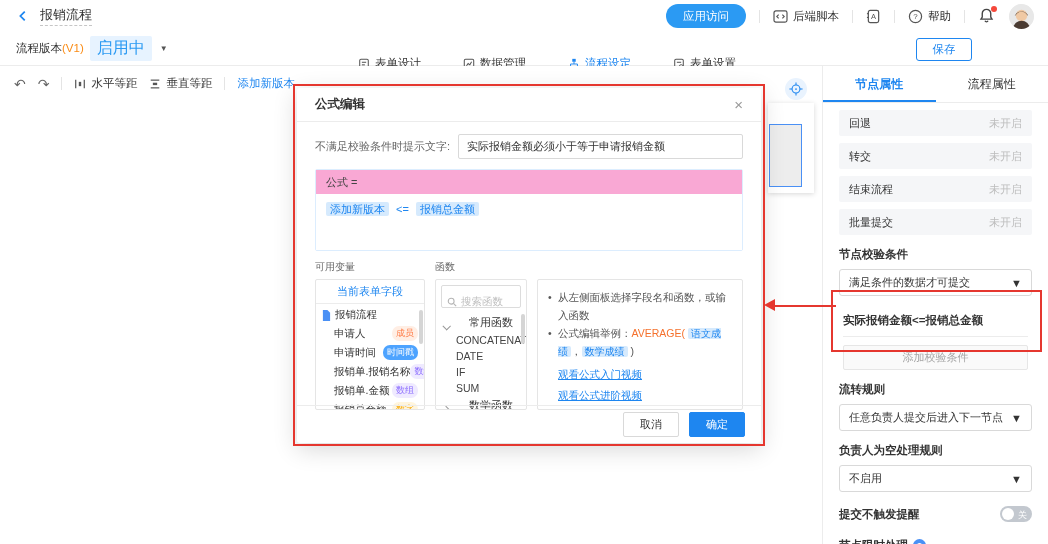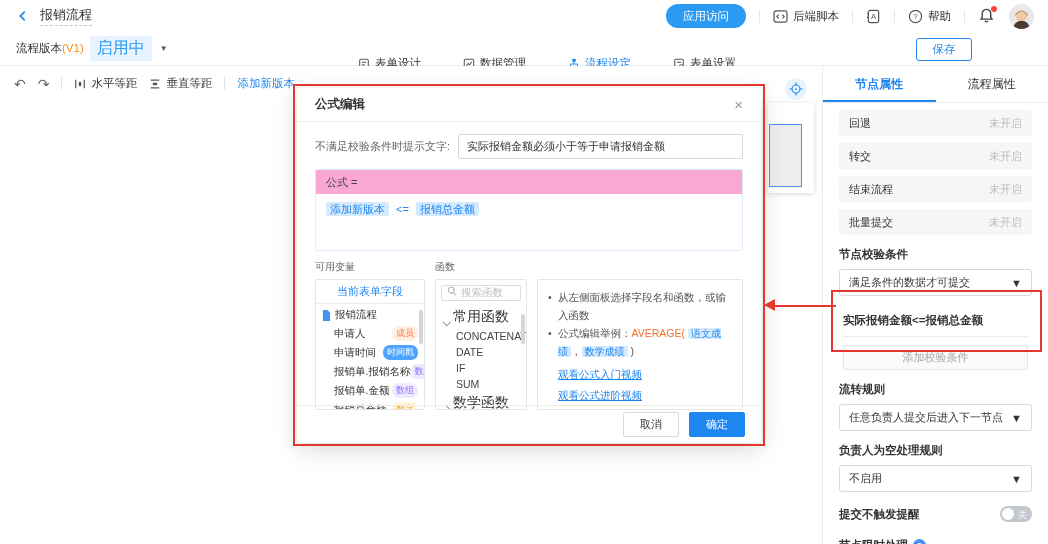--- a/index.html
+++ b/index.html
@@ -71,24 +71,24 @@
   .vars-tab { height:24px; display:flex; align-items:center; justify-content:center; color:#1e86f0; font-size:11px; border-bottom:1px solid #ececec; cursor:pointer; }
   .tree-root { display:flex; align-items:center; gap:4px; padding:4px 6px 2px; font-size:10.5px; color:#333; }
   .var-row { display:flex; align-items:center; justify-content:space-between; padding:2px 6px 2px 18px; cursor:pointer; }
   .var-name { font-size:10.5px; color:#333; white-space:nowrap; }
   .var-badge { font-size:9px; padding:1px 4px; border-radius:7px; white-space:nowrap; }
   .badge-member { color:#ff7a45; background:#ffeee4; }
   .badge-time { color:#fff; background:#4da3ff; }
   .badge-array { color:#8a6bff; background:#efeaff; }
   .badge-number { color:#f7a800; background:#fff5dd; }
   .scroll-thumb { position:absolute; right:1px; width:4px; border-radius:2px; background:#d5d5d5; }
-  .fn-search { margin:5px; height:16px; border:1px solid #dcdcdc; border-radius:2px; display:flex; align-items:flex-start; padding:0 5px; gap:4px; }
+  .fn-search { margin:5px; height:23px; border:1px solid #dcdcdc; border-radius:2px; display:flex; align-items:flex-end; padding:0 5px; gap:4px; }
   .fn-search input { border:none; outline:none; width:100%; font-size:10.5px; font-family:inherit; color:#333; }
   .fn-search input::placeholder { color:#c0c0c0; }
-  .fn-group { display:flex; align-items:flex-end; gap:4px; padding:2px 7px; font-size:14px; color:#333; cursor:pointer; }
+  .fn-group { display:flex; align-items:flex-end; gap:20px; padding:2px 7px; font-size:11px; color:#333; cursor:pointer; }
   .fn-item { padding:2px 6px 2px 20px; font-size:10.5px; color:#444; cursor:pointer; }
   .chev { width:6px; height:6px; border-right:1.4px solid #999; border-bottom:1.4px solid #999; display:inline-block; flex:none; }
   .chev.down { transform:rotate(45deg) translateY(-1px); }
   .chev.right { transform:rotate(-45deg); }
   .tip-li { position:relative; padding-left:10px; font-size:10.5px; color:#555; line-height:1.7; }
   .tip-li::before { content:"•"; position:absolute; left:0; color:#555; }
   .tip-fn { color:#f5712d; }
   .tip-chip { background:#d6eafd; color:#1e86f0; padding:0 3px; border-radius:2px; font-size:10px; }
   .tip-links { margin-top:8px; padding-left:10px; }
   .tip-link { display:block; color:#1e86f0; text-decoration:underline; font-size:10.5px; margin-bottom:7px; cursor:pointer; }

